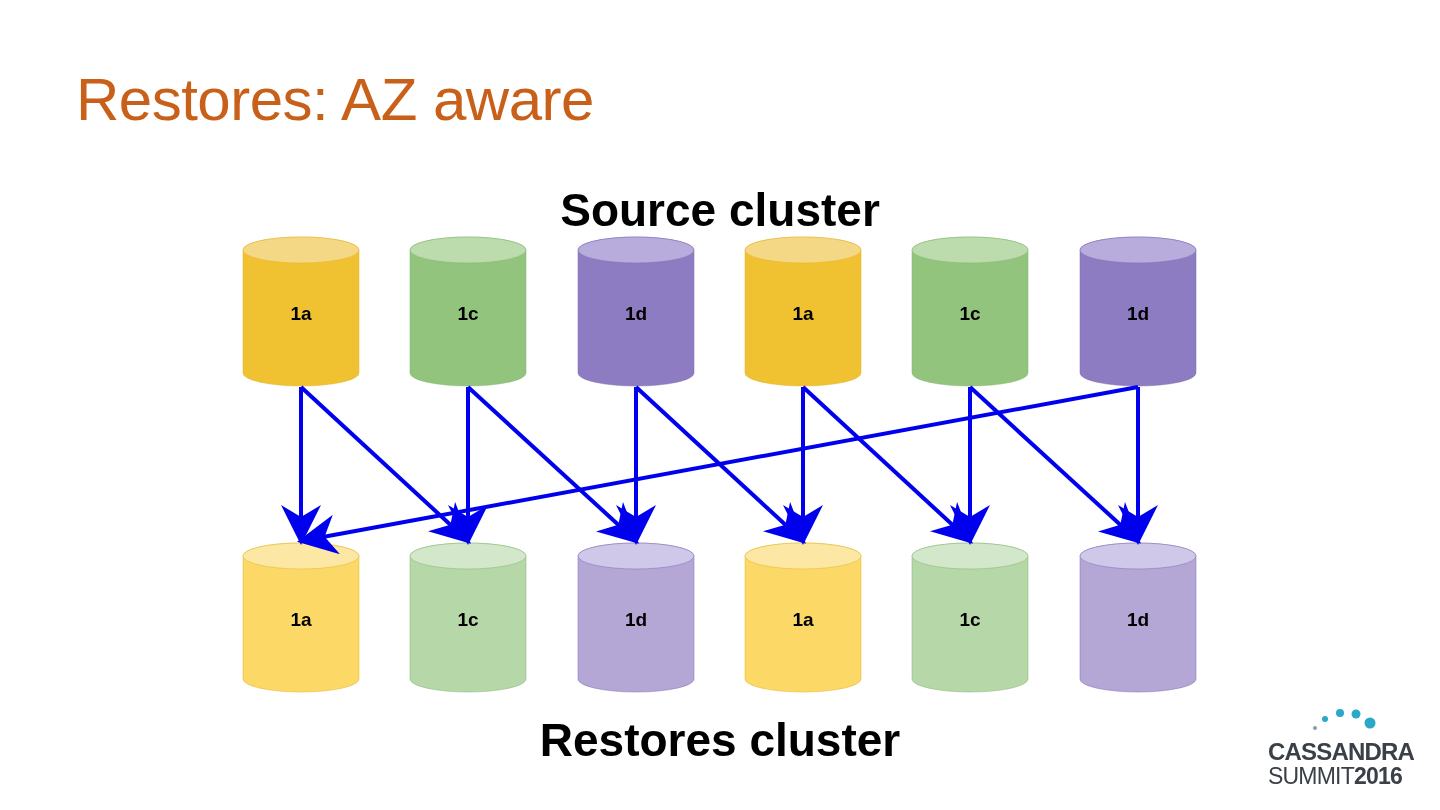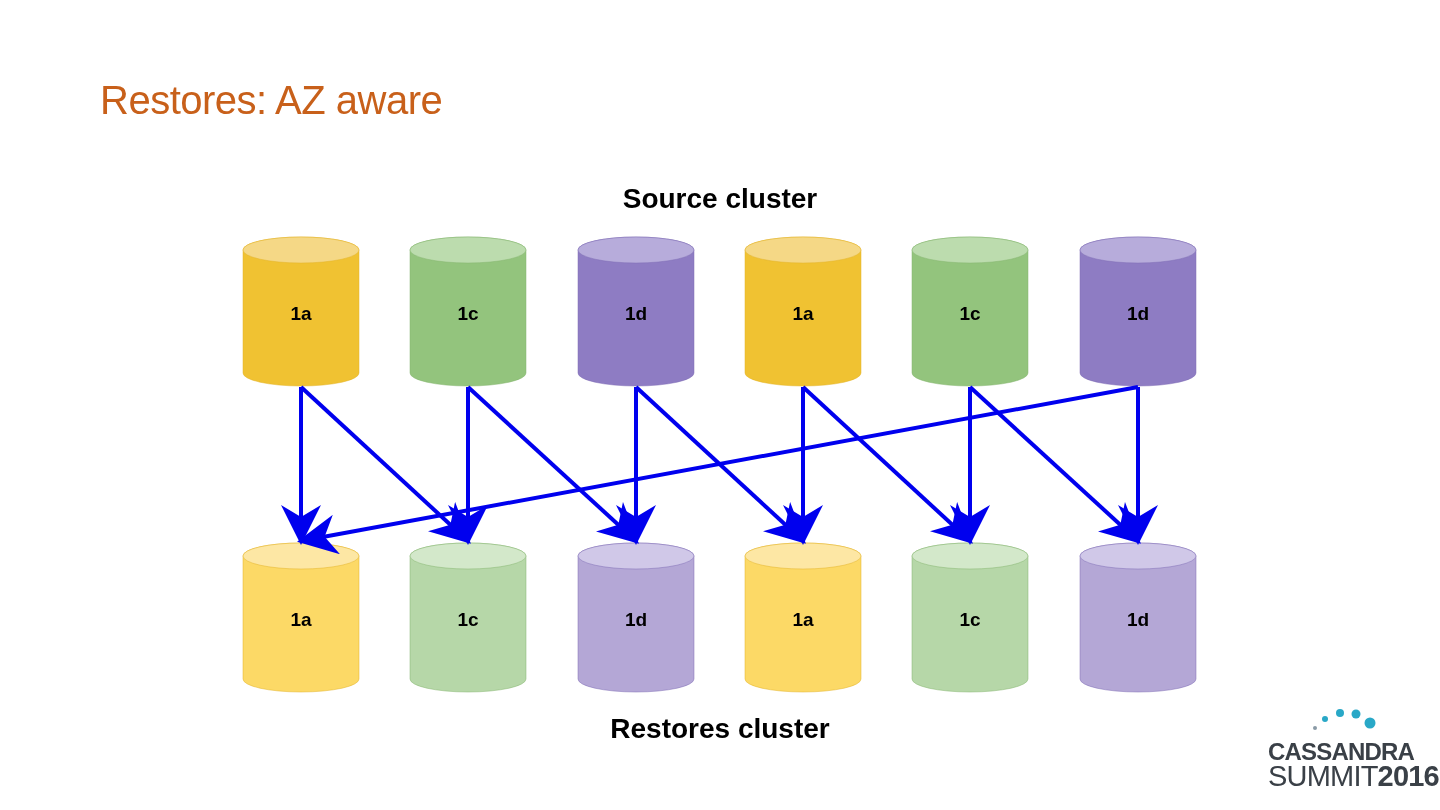--- a/index.html
+++ b/index.html
@@ -9,38 +9,38 @@
     }
     body {
       width: 1440px;
       height: 810px;
       position: relative;
       overflow: hidden;
       font-family: "Liberation Sans", sans-serif;
     }
     .slide-title {
       position: absolute;
-      left: 100px;
+      left: 76px;
       top: 64px;
       margin: 0;
       font-family: "Liberation Sans", sans-serif;
       font-weight: normal;
-      font-size: 40px;
+      font-size: 60px;
       line-height: 72px;
       color: #c8601a;
       letter-spacing: -0.5px;
     }
     .cluster-label {
       position: absolute;
       left: 0;
       width: 1440px;
       text-align: center;
       font-family: "Liberation Sans", sans-serif;
       font-weight: bold;
-      font-size: 28px;
+      font-size: 46px;
       color: #000000;
       margin: 0;
     }
     .source-label { top: 183px; }
     .restored-label { top: 713px; }
 
     #diagram {
       position: absolute;
       left: 0;
       top: 0;
@@ -77,21 +77,21 @@
       font-size: 24px;
       color: #3a4047;
       letter-spacing: -0.8px;
       line-height: 24px;
     }
     .logo-line2 {
       position: absolute;
       left: 6px;
       top: 60px;
       font-family: "Liberation Sans", sans-serif;
-      font-size: 29px;
+      font-size: 23px;
       color: #3a4047;
       letter-spacing: -0.8px;
       line-height: 24px;
     }
     .logo-line2 .logo-year {
       font-weight: bold;
     }
   </style>
 </head>
 <body>

